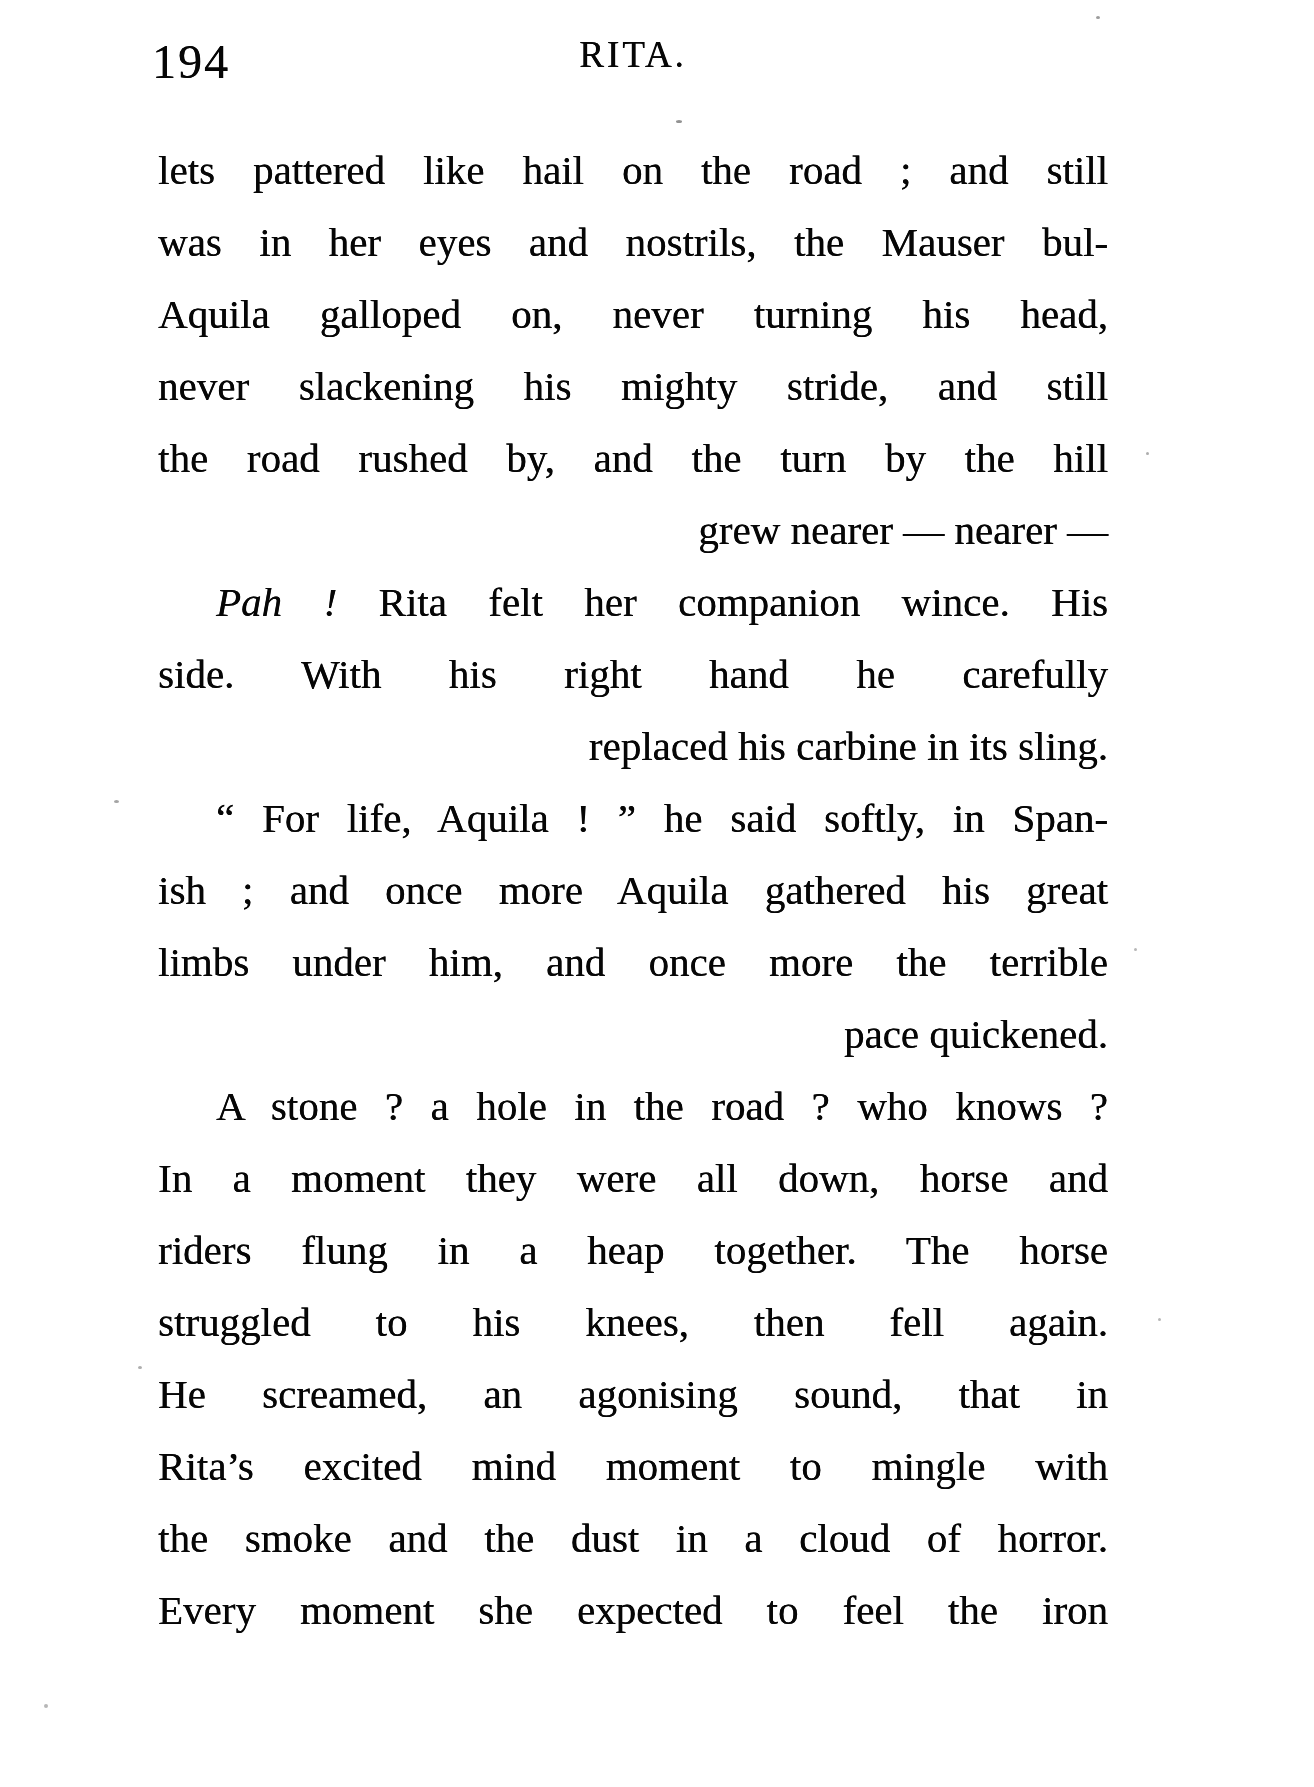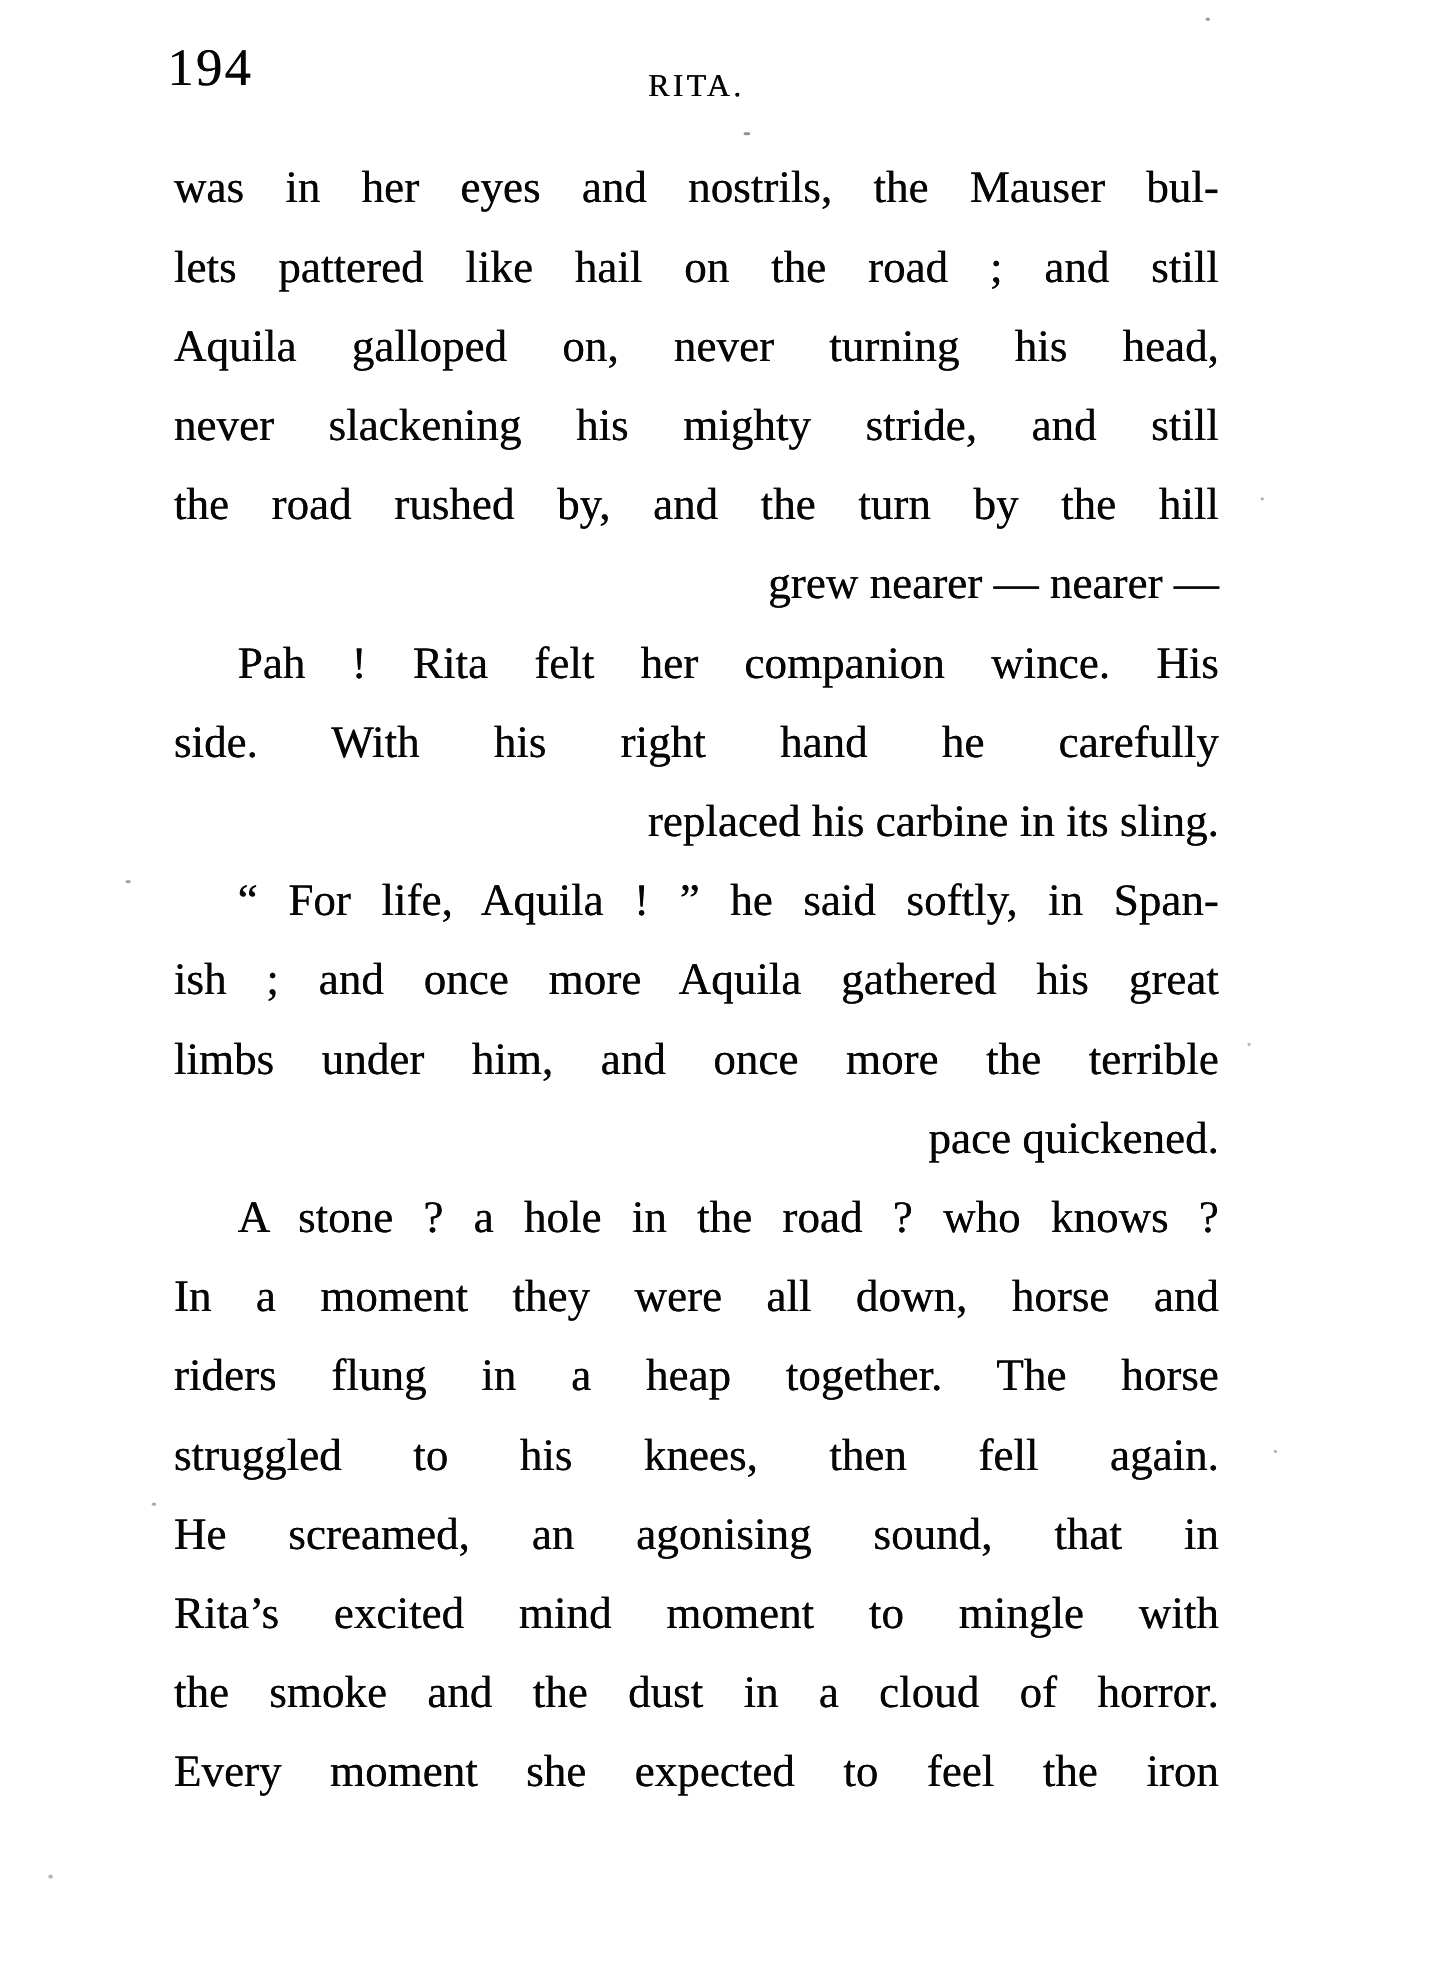--- a/index.html
+++ b/index.html
@@ -25,24 +25,24 @@
     left: 152px;
     top: 38px;
     font-size: 48px;
     line-height: 1;
     letter-spacing: 2px;
     text-shadow: 0.3px 0 0 currentColor;
   }
   .running-title {
     position: absolute;
     left: 158px;
-    top: 64px;
+    top: 36px;
     width: 950px;
     text-align: center;
-    font-size: 29px;
+    font-size: 37px;
     line-height: 1;
     letter-spacing: 3px;
     text-shadow: 0.3px 0 0 currentColor;
   }
   
   .text-block {
     position: absolute;
     left: 158px;
     top: 134px;
     width: 950px;
@@ -50,41 +50,41 @@
     line-height: 72px;
     text-shadow: 0.3px 0 0 currentColor;
   }
   .paragraph { margin: 0; }
   .line { width: 100%; text-align: right; }
   .line.fill {
     text-align: justify;
     text-align-last: justify;
   }
   .line.indent { text-indent: 58px; }
-  .italic { }
+  .italic { font-style: italic; }
   
   .speck {
     position: absolute;
     background: #4a4a4a;
     border-radius: 50%;
   }
 </style>
 </head>
 <body>
 
 <div class="page">
 
   <span class="page-number">194</span>
 
   <span class="running-title">RITA.</span>
 
   <main class="text-block">
       <div class="paragraph">
+        <div class="line fill"><span>lets pattered like hail on the road ; and still</span></div>
         <div class="line fill"><span>was in her eyes and nostrils, the Mauser bul-</span></div>
-        <div class="line fill"><span>lets pattered like hail on the road ; and still</span></div>
         <div class="line fill"><span>Aquila galloped on, never turning his head,</span></div>
         <div class="line fill"><span>never slackening his mighty stride, and still</span></div>
         <div class="line fill"><span>the road rushed by, and the turn by the hill</span></div>
         <div class="line"><span>grew nearer — nearer —</span></div>
       </div>
       <div class="paragraph">
         <div class="line fill indent"><span class="italic">Pah !</span><span> Rita felt her companion wince. His</span></div>
         <div class="line fill"><span>side. With his right hand he carefully</span></div>
         <div class="line"><span>replaced his carbine in its sling.</span></div>
       </div>

